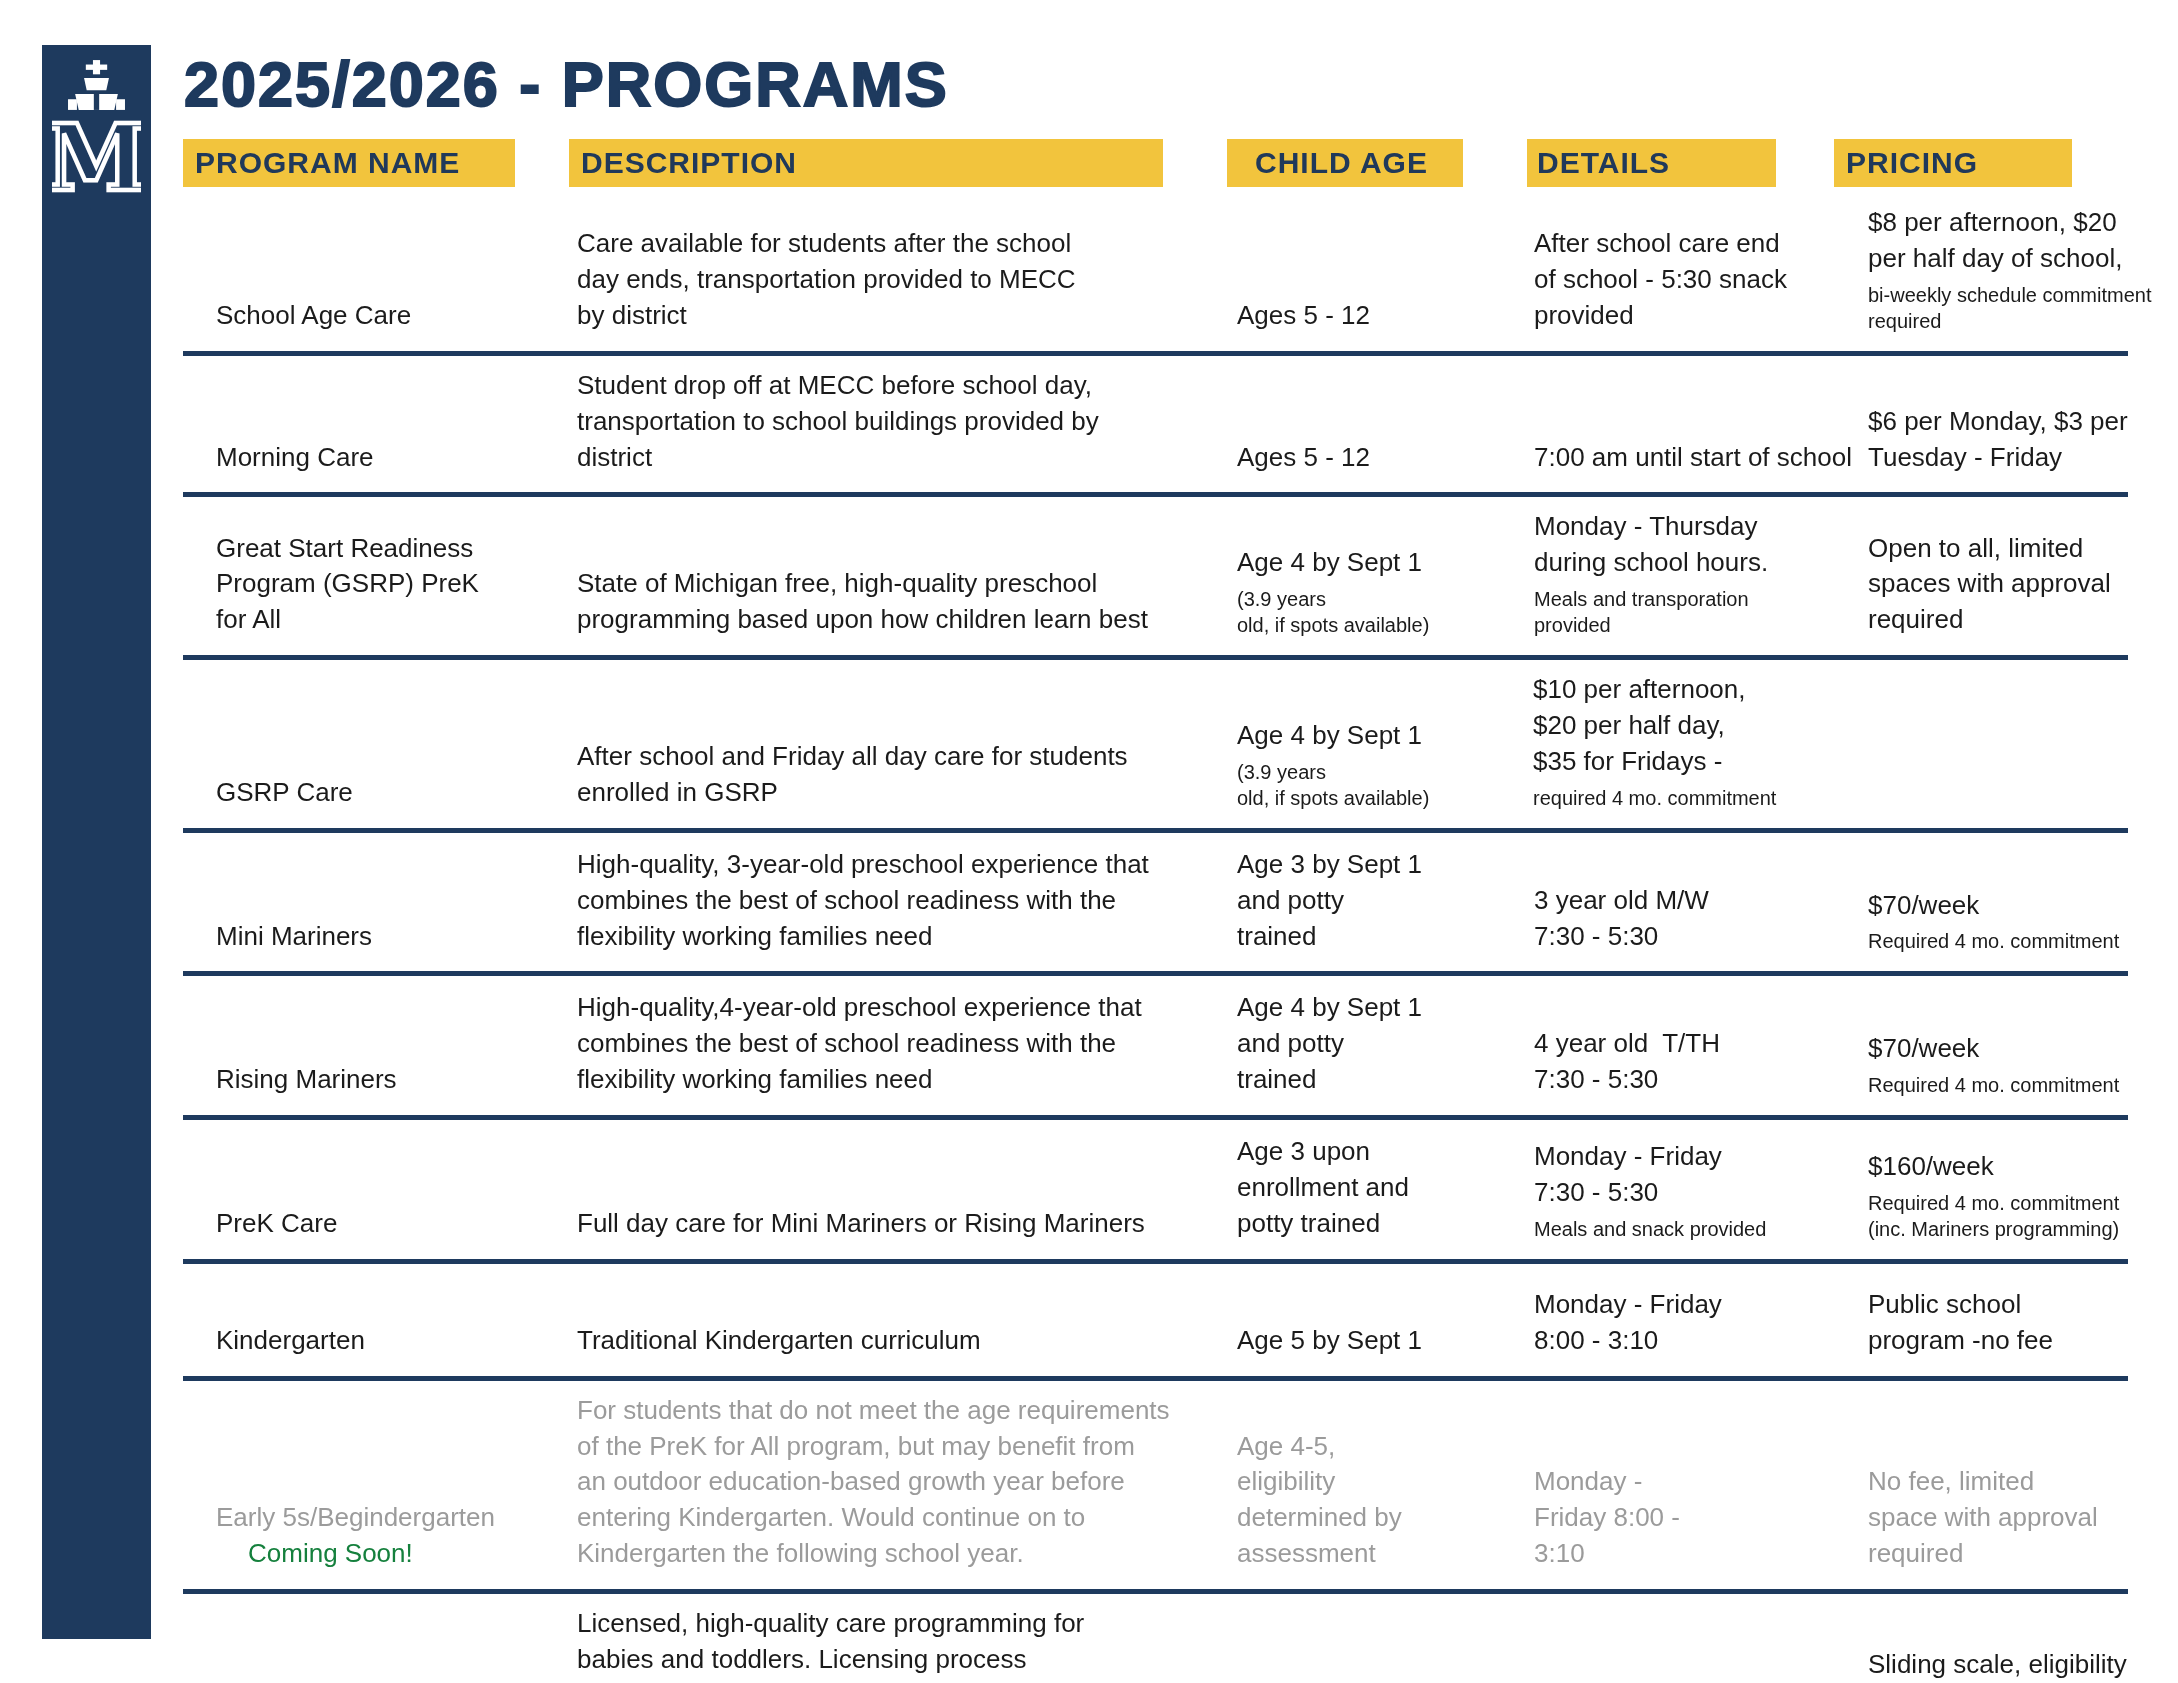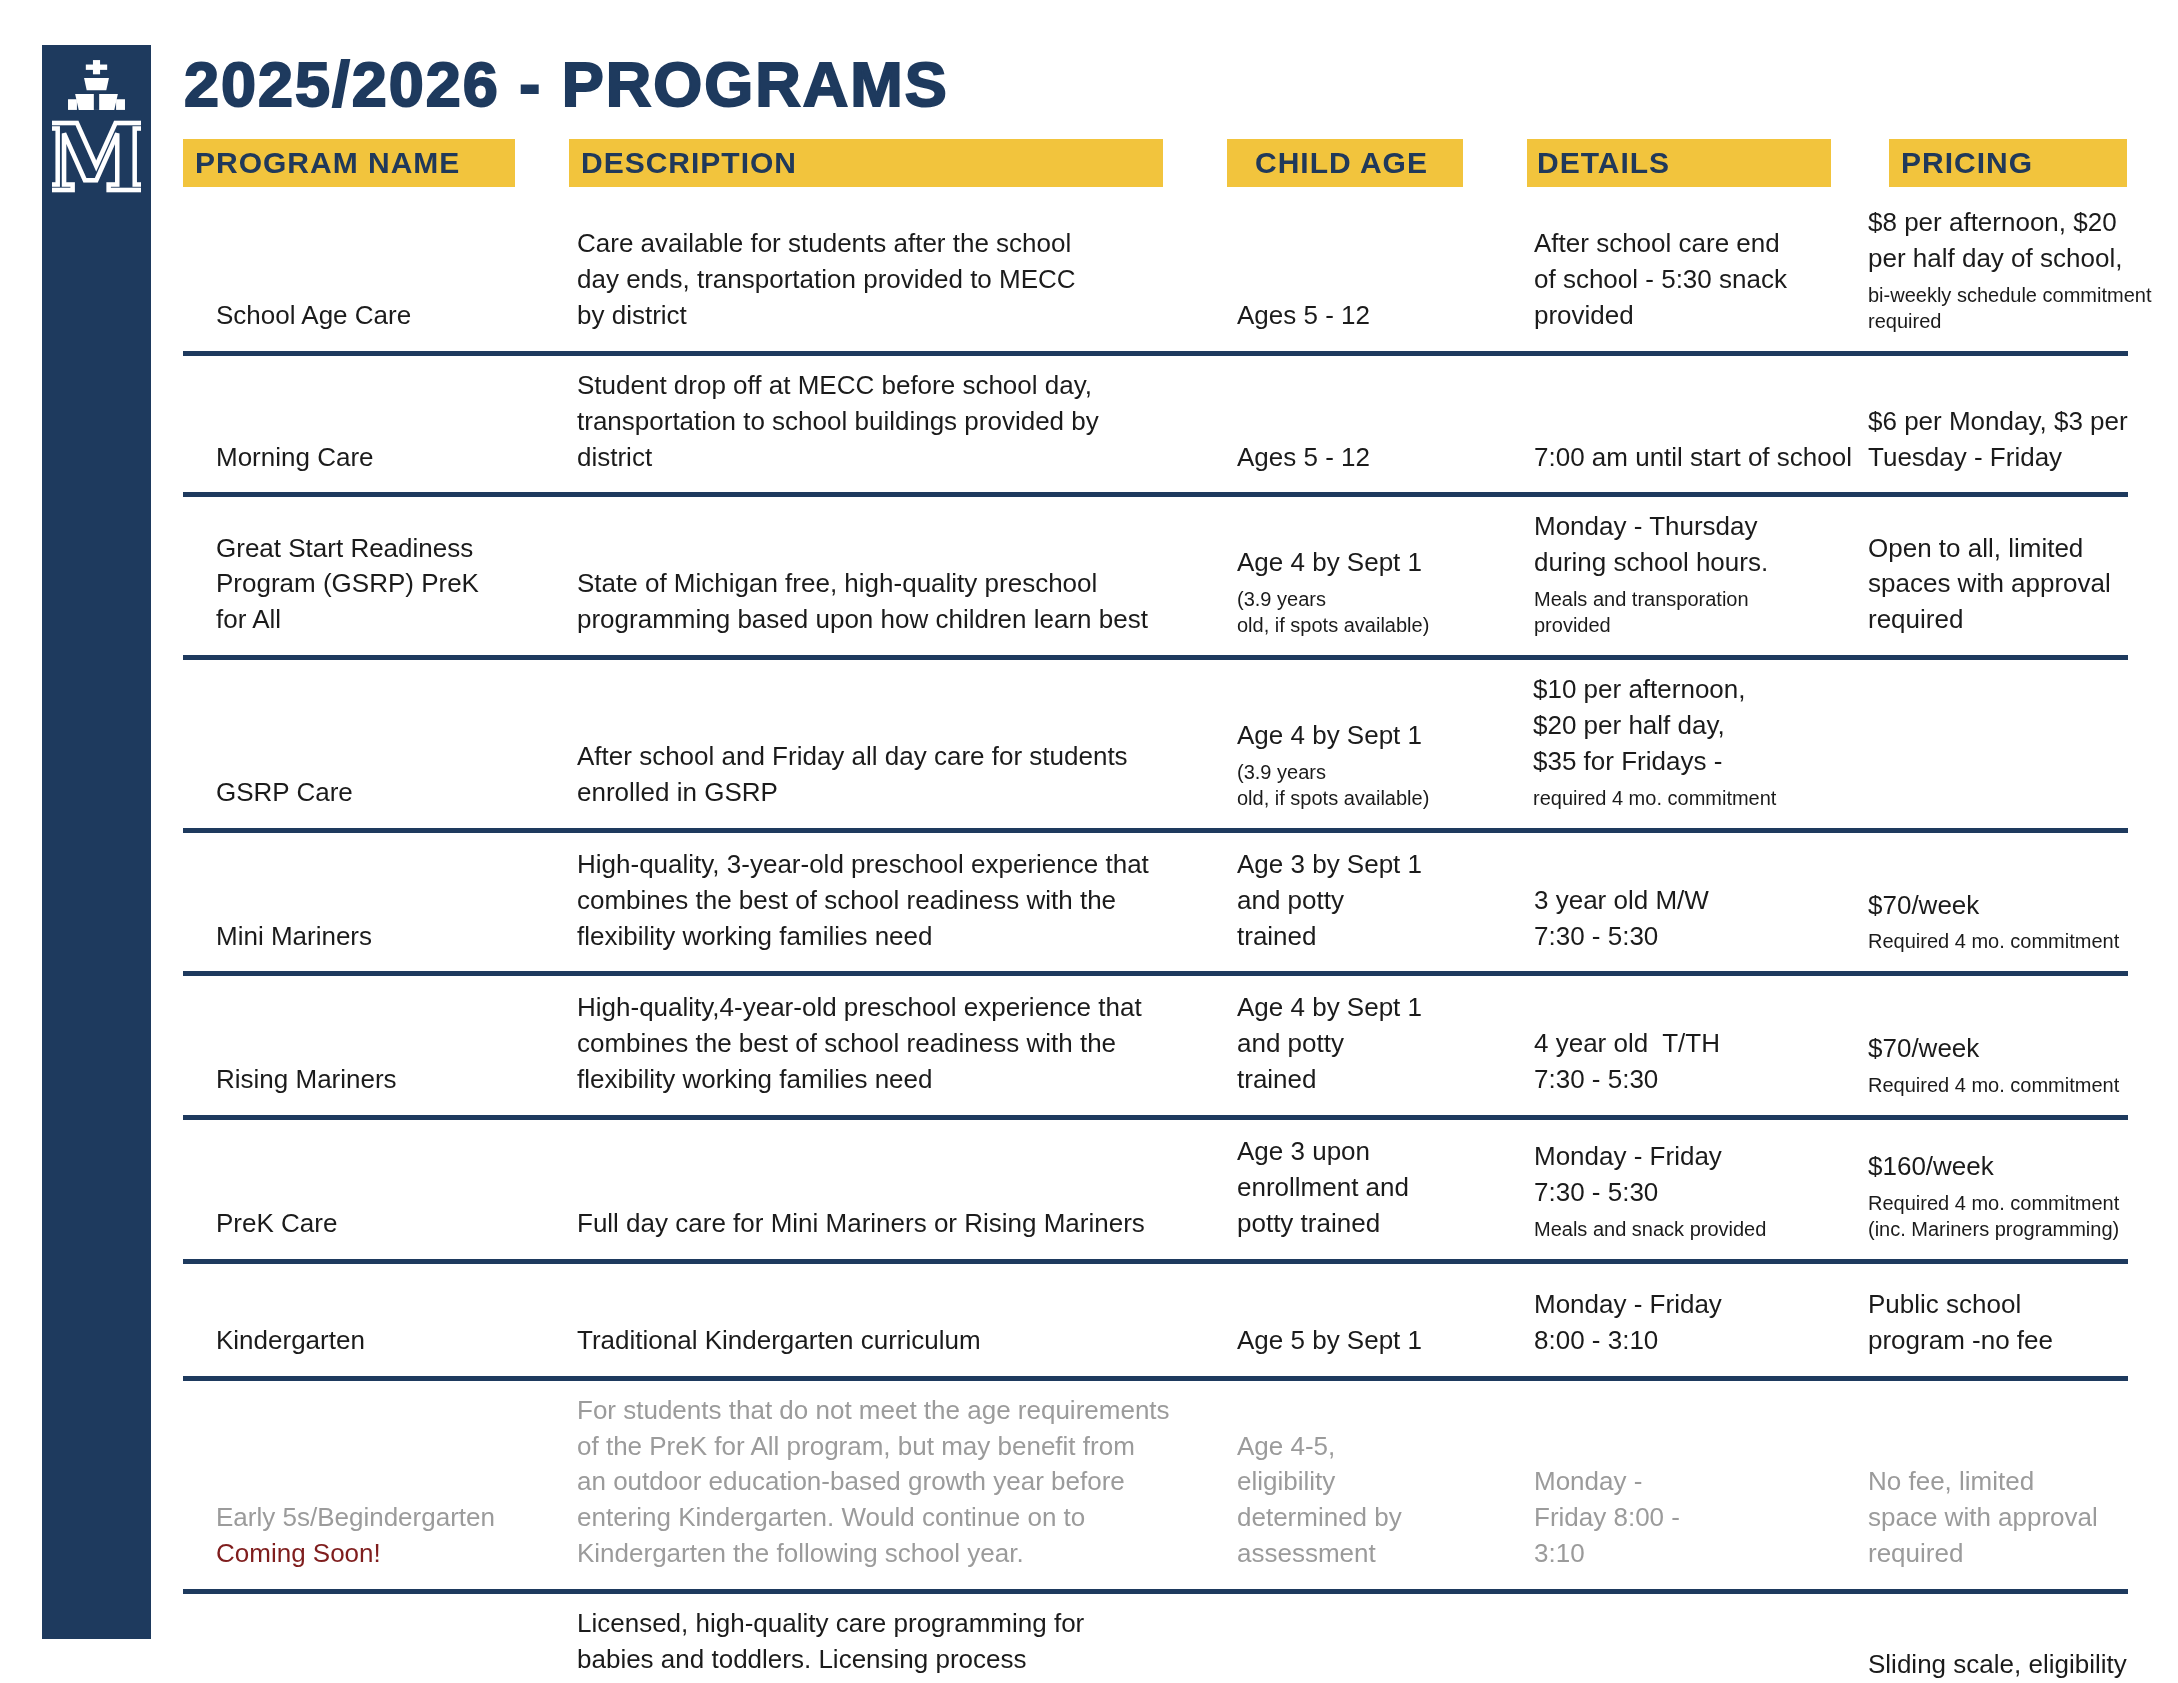--- a/index.html
+++ b/index.html
@@ -28,21 +28,21 @@
   .table { position:absolute; left:183px; top:139px; width:1945px; }
   .hdr-row { display:flex; margin-bottom:6px; }
   .hdr-box {
     background:#F2C43D; color:#20395A; height:48px;
     display:flex; align-items:center; padding-left:12px;
     font-size:30px; font-weight:bold; letter-spacing:1px;
   }
   .hb-name { width:332px; margin-right:54px; }
   .hb-desc { width:594px; margin-right:64px; }
   .hb-age  { width:236px; margin-right:64px;padding-left:28px; }
-  .hb-det  { width:304px; margin-right:58px;padding-left:10px; }
+  .hb-det  { width:249px; margin-right:58px;padding-left:10px; }
   .hb-price{ width:238px; }
 
   .row { display:flex; align-items:flex-end; border-bottom:5px solid #1E3A5E; padding-top:12px; padding-bottom:17px; }
   .row.last { border-bottom:none; }
   .r1{min-height:126px} .r2{min-height:117px} .r3{min-height:150px} .r4{min-height:144px}
   .r5{min-height:132px} .r6{min-height:138px} .r7{min-height:142px} .r8{min-height:117px}
   .r9{min-height:190px} .r10{min-height:203px}
 
   .cell { color:#1B1B1B; }
   .c-name { width:332px; margin-right:54px; padding-left:33px; }
@@ -50,21 +50,21 @@
   .c-age  { width:236px; margin-right:64px; padding-left:10px; }
   .c-det  { width:277px; margin-right:58px; padding-left:7px; }
   .c-price{ width:265px; padding-left:6px; }
 
   .main  { display:block; white-space:pre; font-size:26px; line-height:1.38; }
   .small { display:block; white-space:pre; font-size:20px; line-height:1.3; margin-top:5px; }
   .small:empty, .name-extra:empty { display:none; }
   .name-extra { display:block; white-space:pre; font-size:26px; line-height:1.38; color:#8F1314; }
 
   .row.muted .main, .row.muted .small { color:#9B9B9B; }
-  .row.muted .name-extra { color:#7f1d1d; }
+  .row.muted .name-extra { color:#15803d;margin-left:32px; }
 
   
   .c-age .main { padding-top:2px; }
 </style>
 </head>
 <body>
 
 <div class="canvas">
 
   <div class="sidebar">

